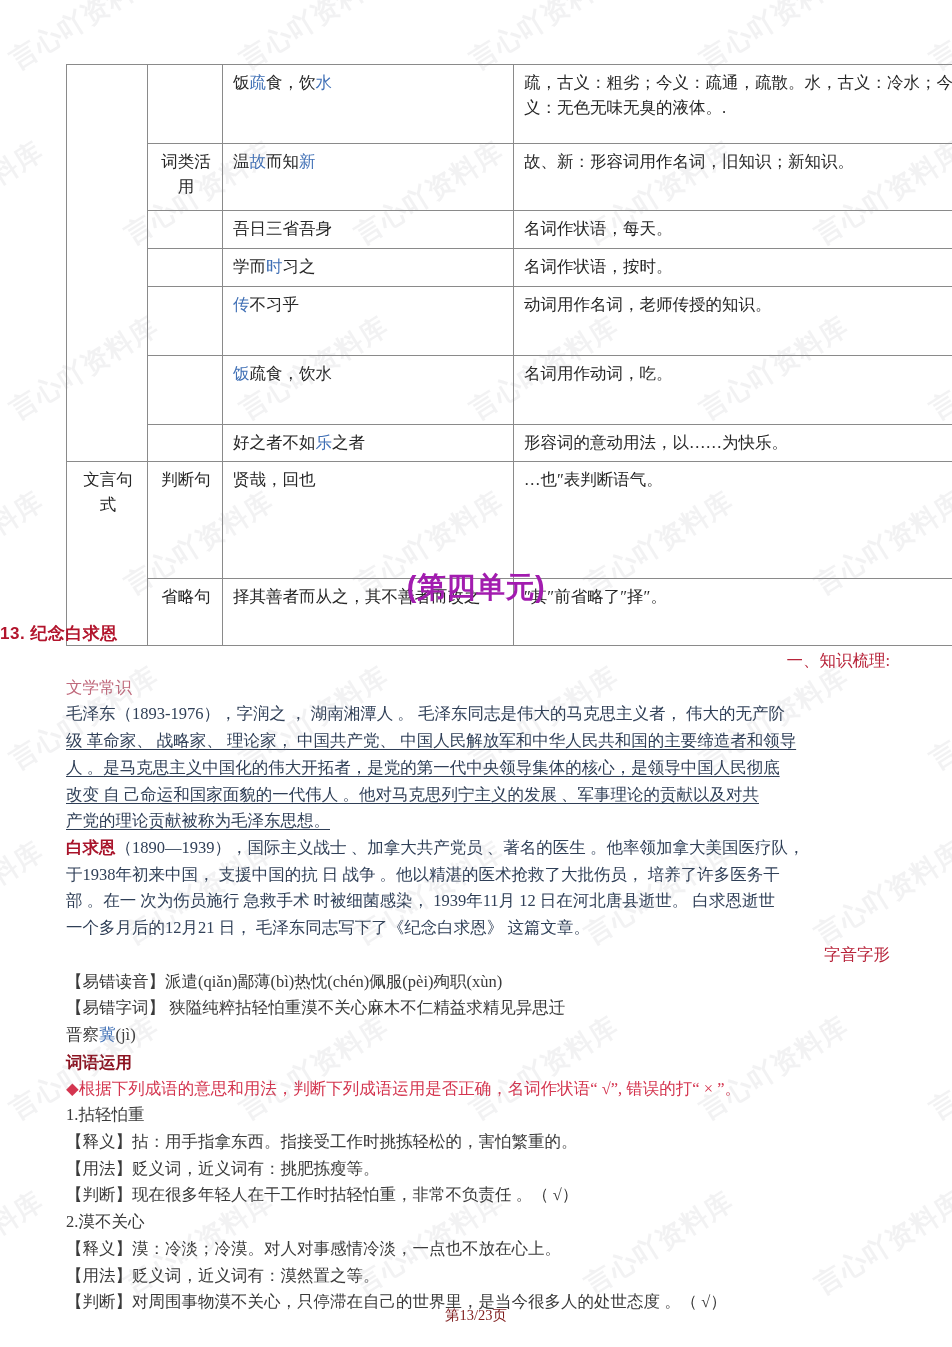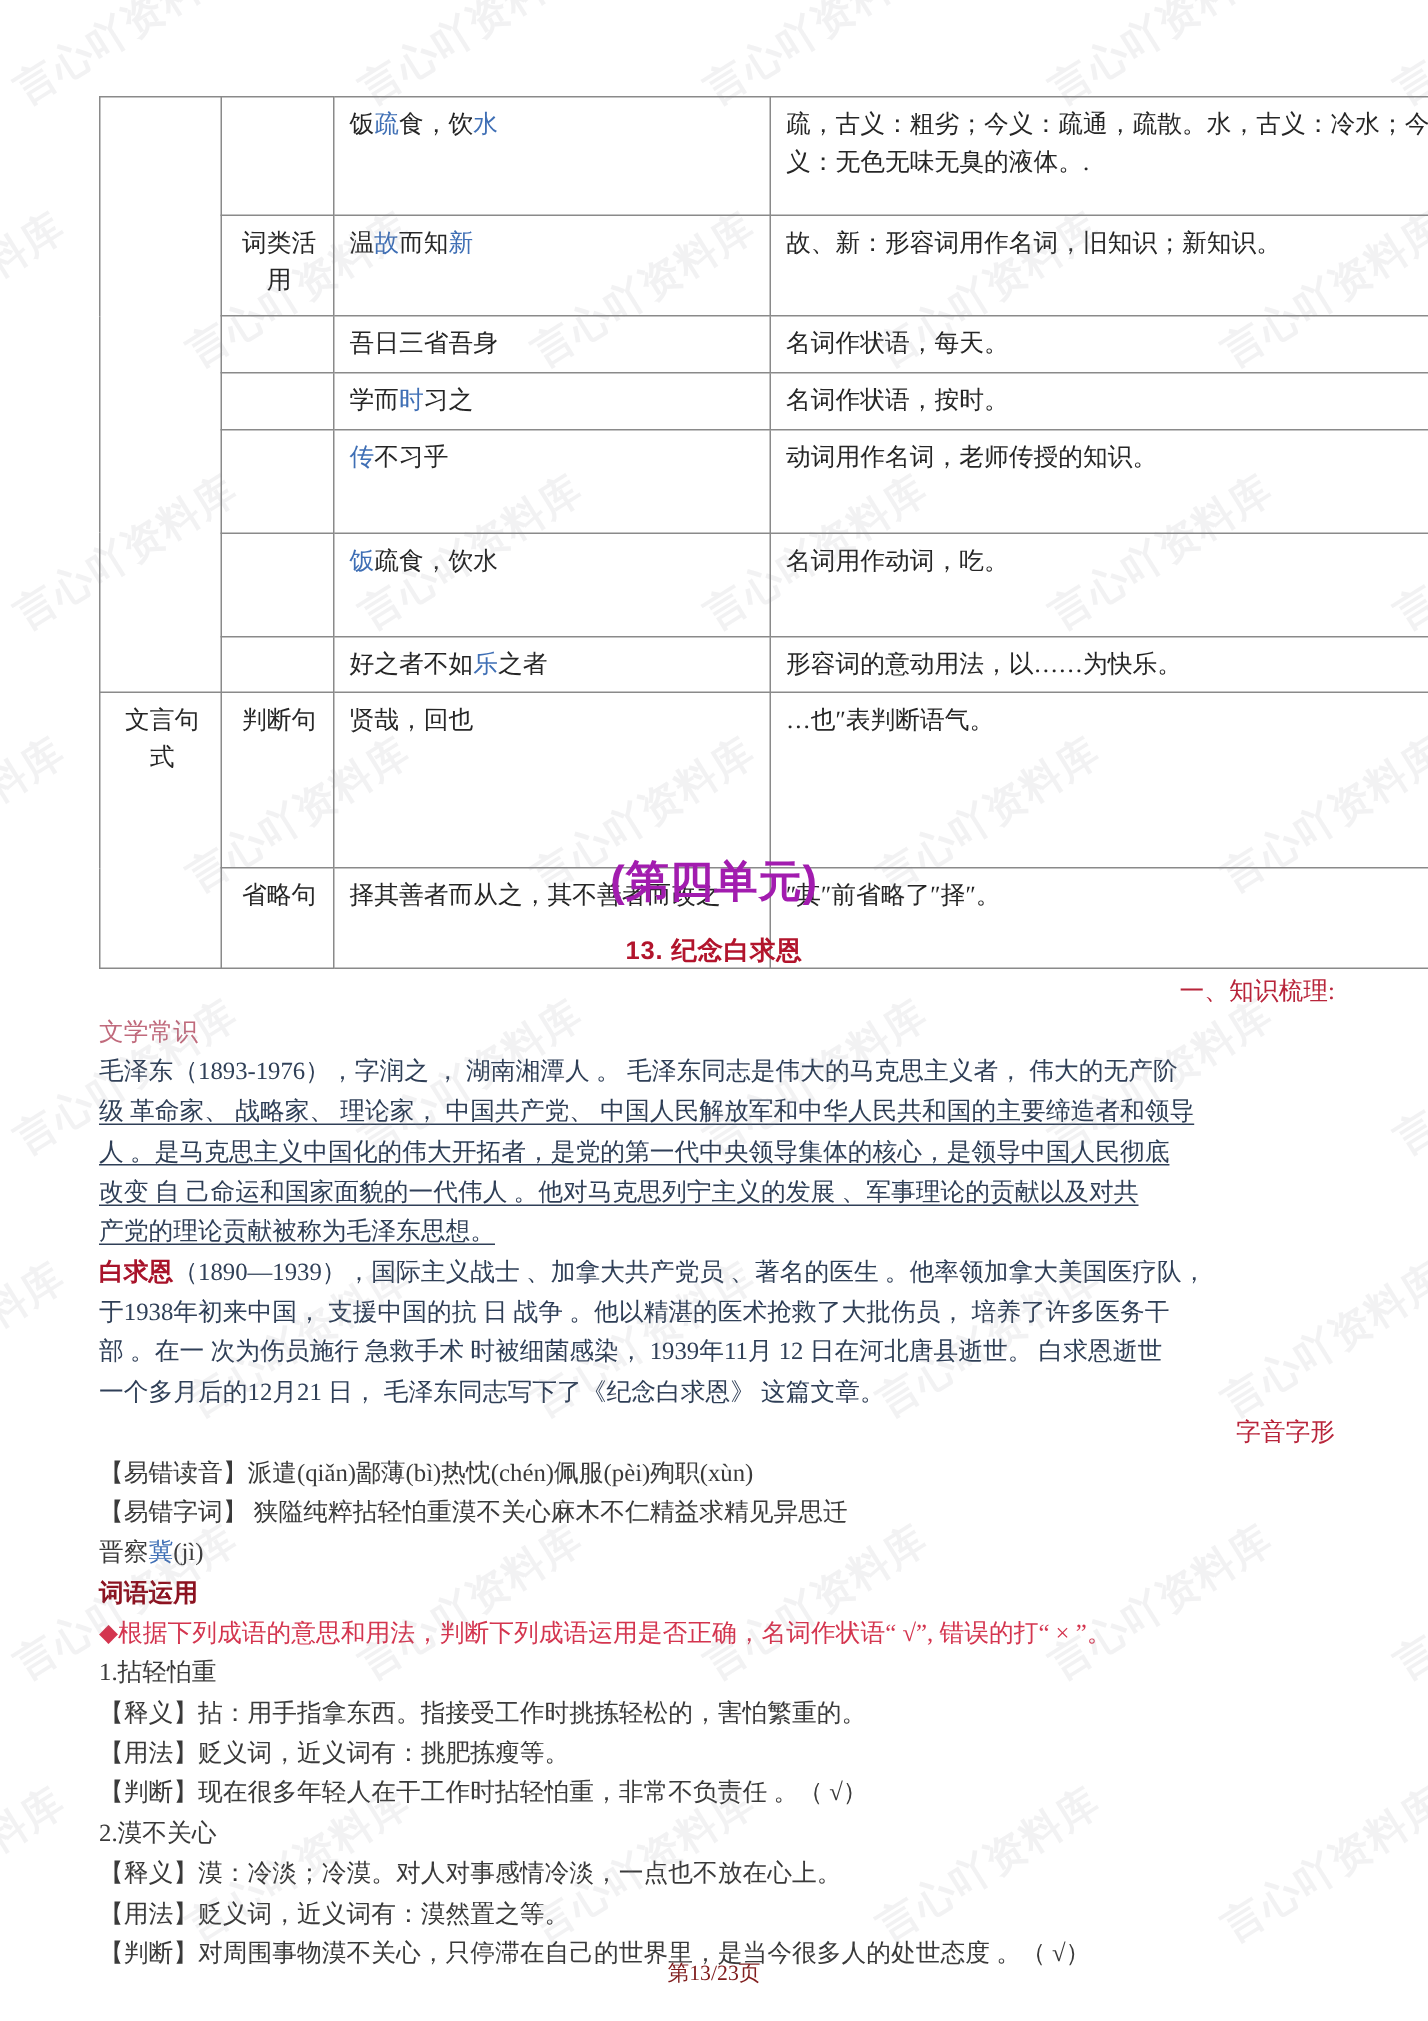--- a/index.html
+++ b/index.html
@@ -83,21 +83,21 @@
     font-family: "Liberation Sans", "DejaVu Sans", sans-serif;
     font-size: 29px;
     font-weight: 700;
     color: #a21caf;
     letter-spacing: 0.5px;
   }
   .lesson-title {
     position: absolute;
     left: 0; right: 0;
     top: 622px;
-    text-align: center;
+    text-align: left;
     font-family: "Liberation Sans", "DejaVu Sans", sans-serif;
     font-size: 17px;
     font-weight: 700;
     color: #b2142c;
     letter-spacing: 0.5px;
   }
 
   
   .body-block {
     position: absolute;

